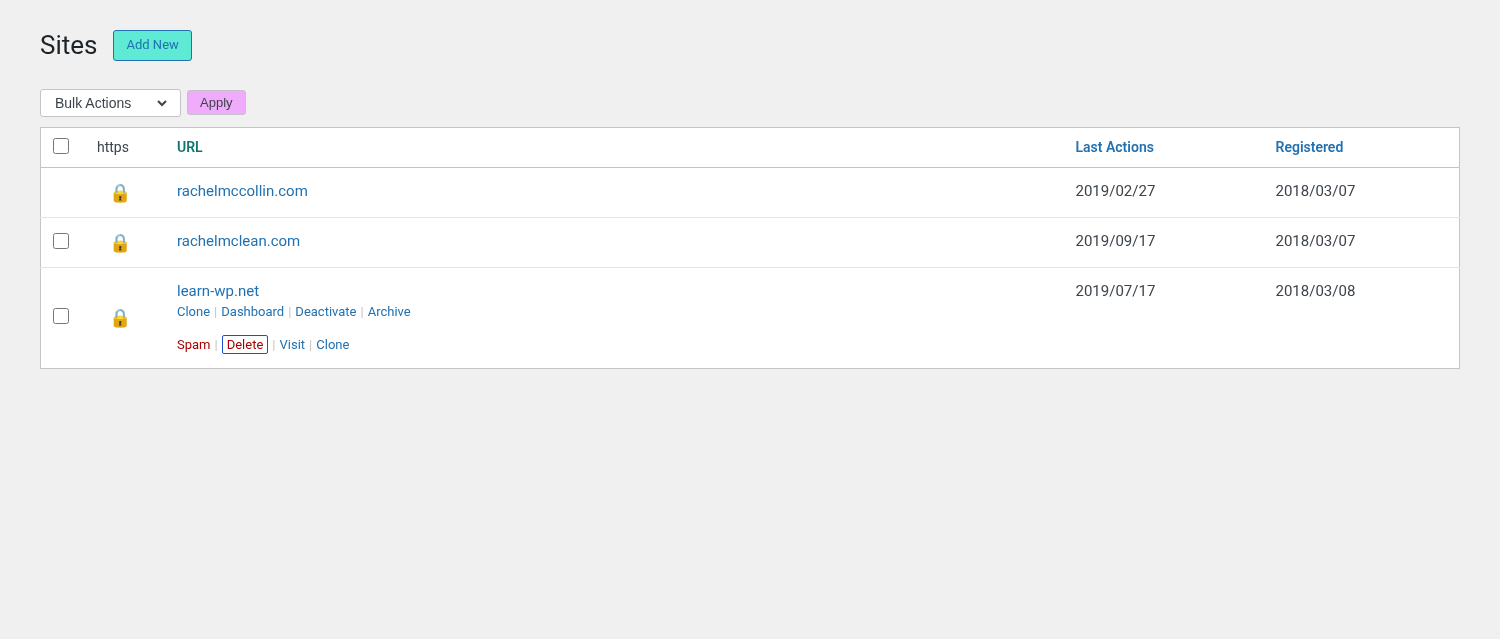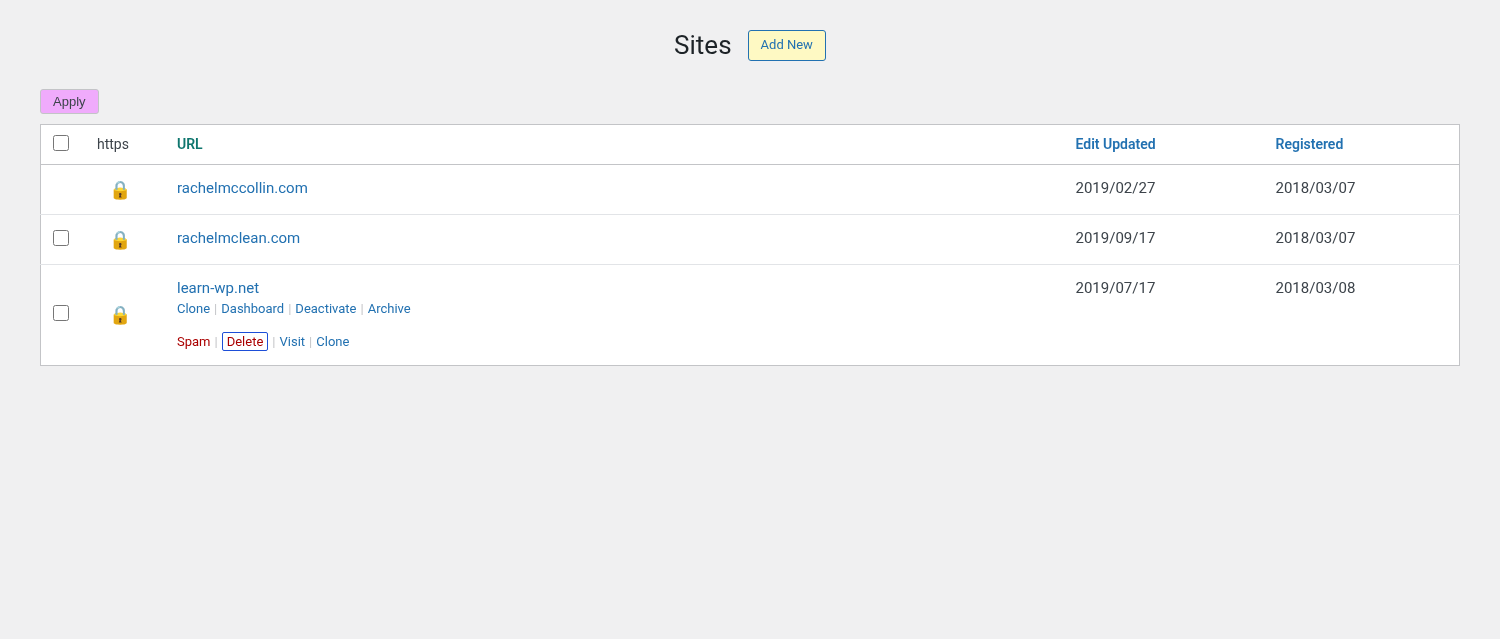--- a/index.html
+++ b/index.html
@@ -10,35 +10,34 @@
       font-size: 14px;
       color: #3c434a;
       padding: 30px 40px;
     }
 
     .page-header {
       display: flex;
       align-items: center;
       gap: 16px;
       margin-bottom: 28px;
-      justify-content: center;
     }
 
     .page-title {
       font-size: 26px;
       font-weight: 400;
       color: #1d2327;
     }
 
     .add-new-btn {
       display: inline-block;
       padding: 4px 12px;
       font-size: 13px;
       color: #2271b1;
-      background: #fef9c3;
+      background: #5eead4;
       border: 1px solid #2271b1;
       border-radius: 3px;
       cursor: pointer;
       text-decoration: none;
       line-height: 1.6;
     }
 
     .bulk-actions-bar {
       display: flex;
       align-items: center;
@@ -201,32 +200,38 @@
   </style>
 </head>
 <body>
 
 <div class="page-header">
   <h1 class="page-title">Sites</h1>
   <a class="add-new-btn">Add New</a>
 </div>
 
 <div class="bulk-actions-bar">
+  <div class="bulk-actions-select">
+    <select>
+      <option>Bulk Actions</option>
+      <option>Delete Selected</option>
+    </select>
+  </div>
   <button class="apply-btn">Apply</button>
 </div>
 
 <table class="sites-table">
   <thead>
     <tr>
       <th class="col-checkbox">
         <input type="checkbox" style="">
       </th>
       <th class="col-https">https</th>
       <th class="col-url">URL</th>
-      <th class="col-last-updated">Edit Updated</th>
+      <th class="col-last-updated">Last Actions</th>
       <th class="col-registered">Registered</th>
     </tr>
   </thead>
   <tbody id="table-body">
   <tr>
         <td class="col-checkbox"></td>
         <td class="col-https"><span class="lock-icon">🔒</span></td>
         <td class="col-url"><a class="site-url-link" href="#">rachelmccollin.com</a></td>
         <td class="date-cell col-last-updated">2019/02/27</td>
         <td class="date-cell col-registered">2018/03/07</td>

